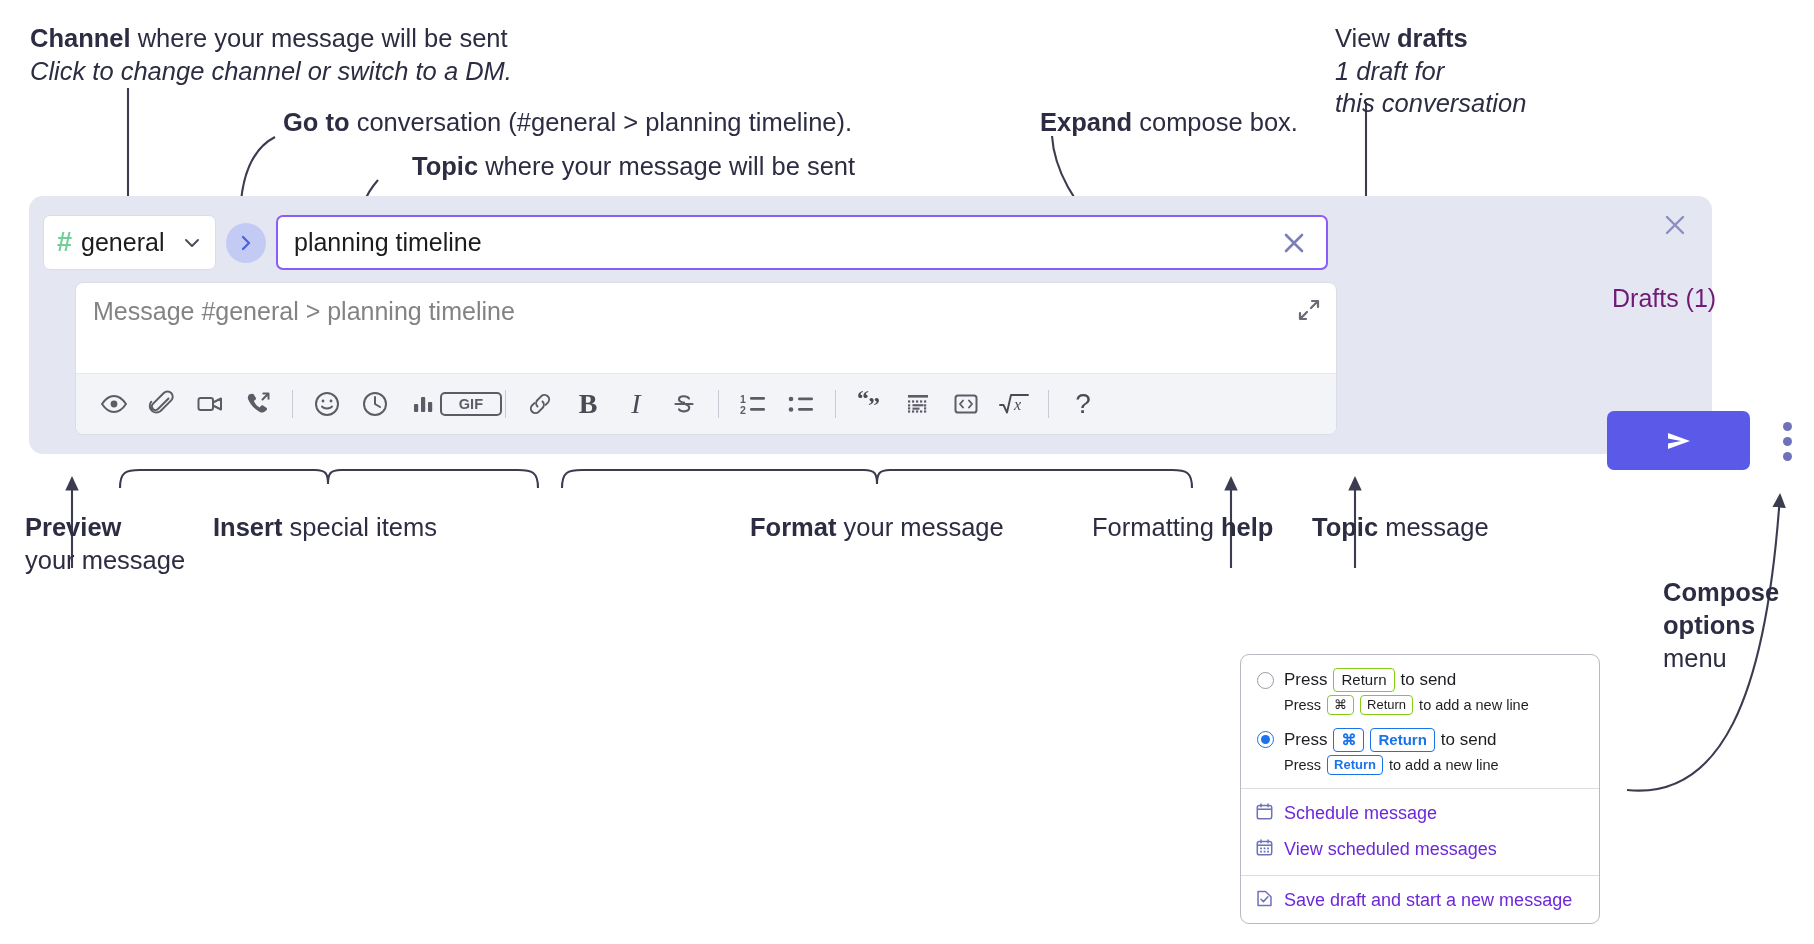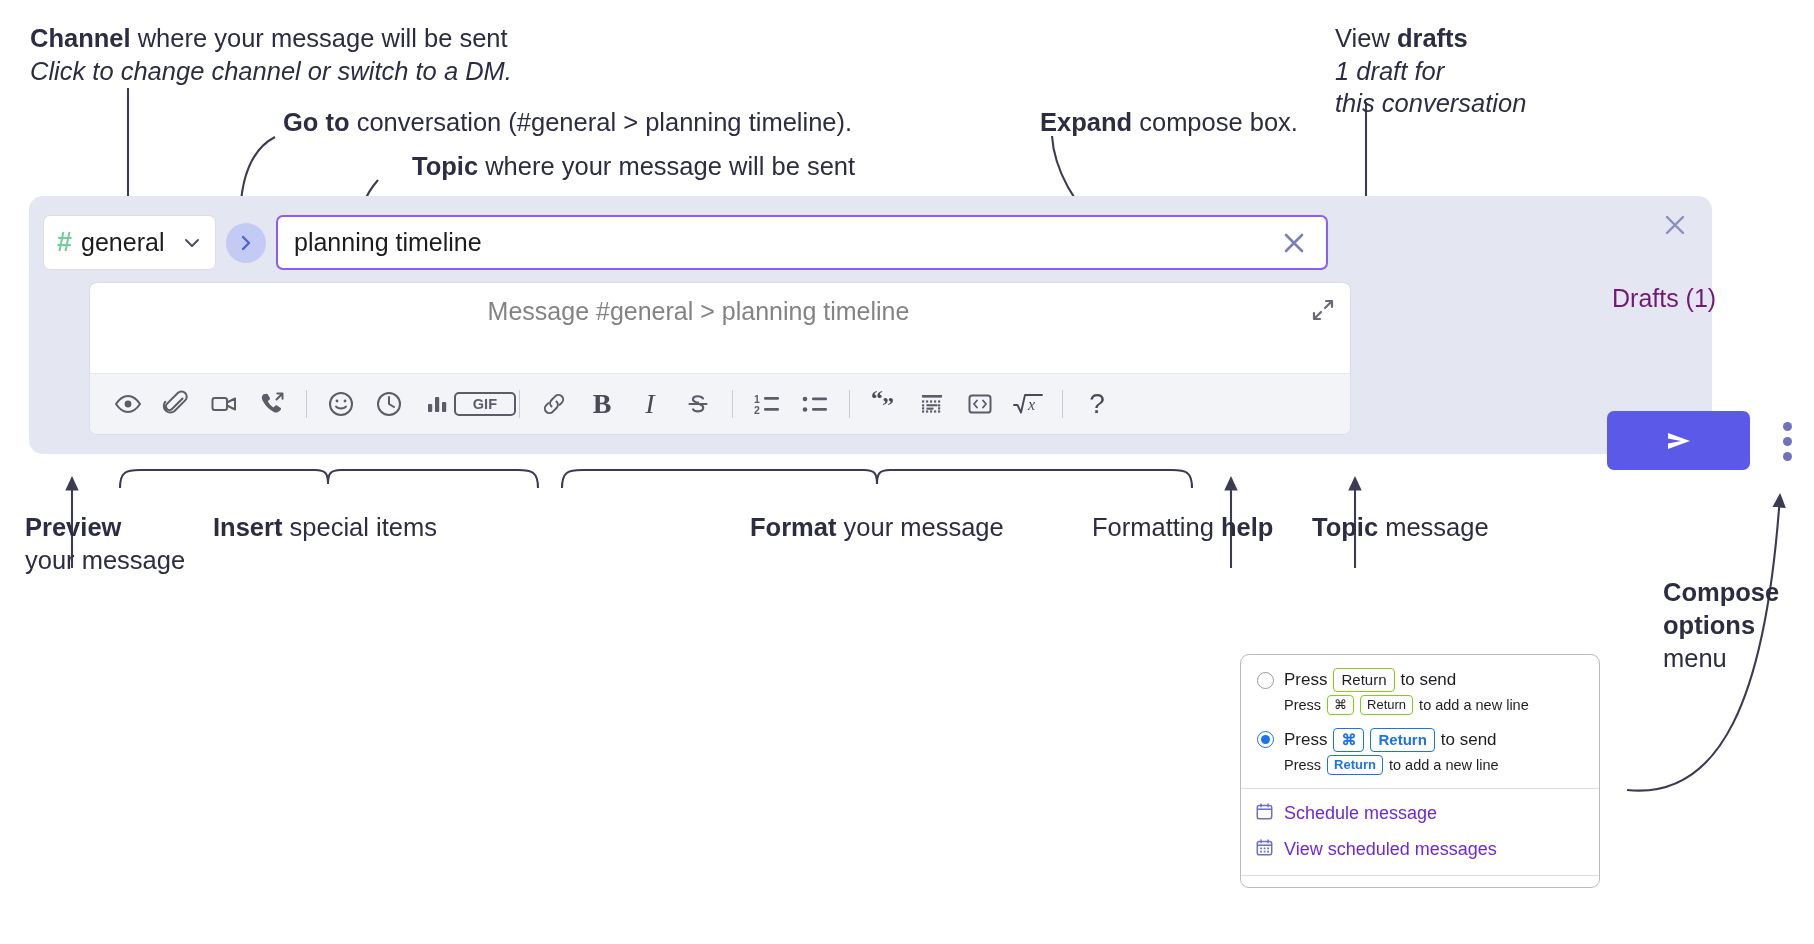--- a/index.html
+++ b/index.html
@@ -59,24 +59,23 @@
 
   #topic-field{
     width:1052px;height:55px;background:#fff;border:2px solid #8b5cf6;border-radius:7px;
     display:flex;align-items:center;padding:0 14px 0 16px;box-sizing:border-box;cursor:text;
   }
   #topic-value{font-size:25px;color:#1d1c1d;flex:1;}
   #topic-clear{color:#7c7fb5;display:flex;align-items:center;cursor:pointer;padding:4px;}
 
   
   #message-box{
-    position:absolute;left:60px;top:86px;width:1262px;height:153px;
+    position:absolute;left:46px;top:86px;width:1262px;height:153px;
     background:#fff;border:1px solid #dcdce8;border-radius:8px;box-sizing:border-box;
     overflow:hidden;
-    text-align:center;
   }
   #message-input{
     position:absolute;left:17px;top:14px;right:60px;font-size:25px;color:#838383;
     white-space:nowrap;
   }
   #expand-btn{position:absolute;right:14px;top:14px;color:#6b6b76;cursor:pointer;display:flex;}
 
   #toolbar{
     position:absolute;left:0;right:0;bottom:0;height:61px;
     background:#f3f4f8;border-top:1px solid #e6e7ef;
@@ -499,16 +498,25 @@
               <rect x="9.1" y="13.4" width="1.9" height="1.9"></rect>
               <rect x="12.8" y="13.4" width="1.9" height="1.9"></rect>
             </g>
           </svg>
       </span>
       <span>View scheduled messages</span>
     </div>
 
     <div class="menu-div"></div>
 
+    <div class="menu-item">
+      <span>
+        <svg width="19" height="19" viewBox="0 0 20 20" fill="none" stroke="#6f72bb" stroke-width="1.6">
+            <path d="M3.2,2.6 L11,2.6 L16.8,8.2 L16.8,17.4 L3.2,17.4 Z" stroke-linejoin="round"></path>
+            <path d="M6.3,10.8 L8.9,13.3 L13.6,8.2" stroke-linecap="round" stroke-linejoin="round"></path>
+          </svg>
+      </span>
+      <span>Save draft and start a new message</span>
+    </div>
 
   </div>
 
 </div>
 
 </body></html>

